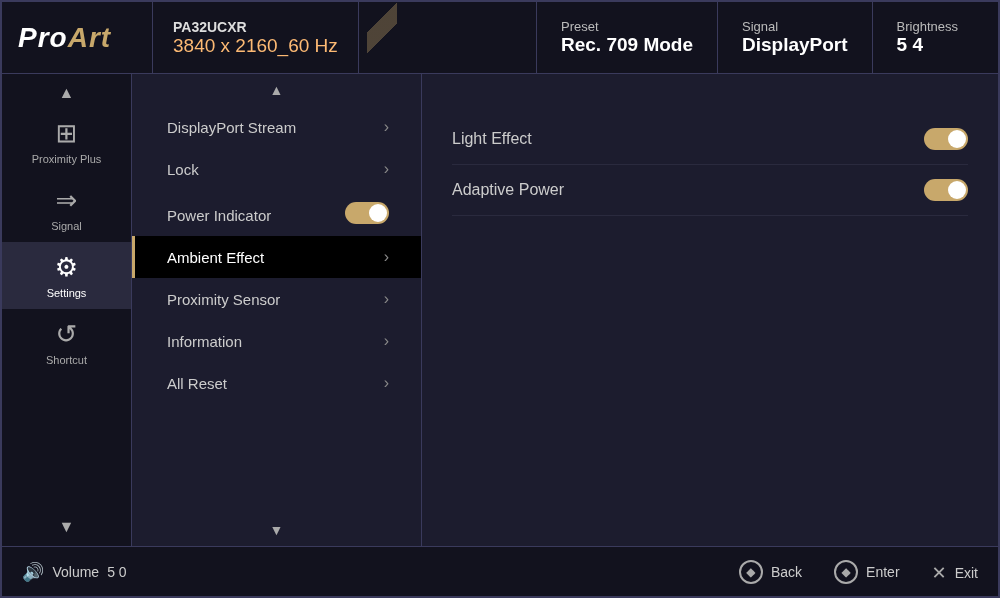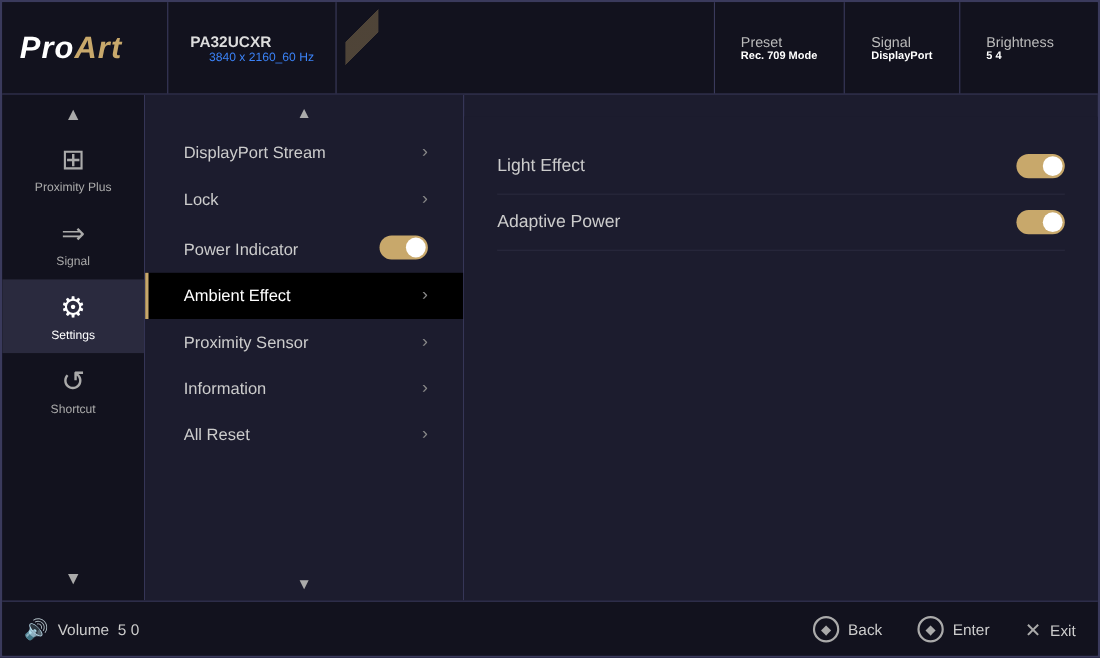--- a/index.html
+++ b/index.html
@@ -19,21 +19,21 @@
       background: #1c1c2e;
       display: flex;
       flex-direction: column;
       border: 2px solid #3a3a5c;
     }
 
     
     .header {
       display: flex;
       align-items: center;
-      height: 84px;
+      height: 72px;
       background: #12121e;
       border-bottom: 1px solid #3a3a5c;
       padding: 0 16px;
       flex-shrink: 0;
     }
 
     .logo-area {
       display: flex;
       align-items: center;
       width: 135px;
@@ -62,23 +62,22 @@
       justify-content: center;
     }
 
     .monitor-model {
       font-size: 14px;
       color: #ddd;
       font-weight: bold;
     }
 
     .monitor-res {
-      font-size: 11px;
-      color: #3b82f6;
-      margin-left: 17px;
+      font-size: 19px;
+      color: #fdba74;
     }
 
     .header-spacer { flex: 1; }
 
     .header-stat {
       display: flex;
       flex-direction: column;
       align-items: flex-start;
       padding: 0 24px;
       border-left: 1px solid #3a3a5c;
@@ -86,21 +85,21 @@
       justify-content: center;
     }
 
     .stat-label {
       font-size: 13px;
       color: #bbb;
       text-align: center;
     }
 
     .stat-value {
-      font-size: 10px;
+      font-size: 19px;
       color: #fff;
       font-weight: bold;
       text-align: center;
     }
 
     
     .main-content {
       display: flex;
       flex: 1;
       overflow: hidden;

